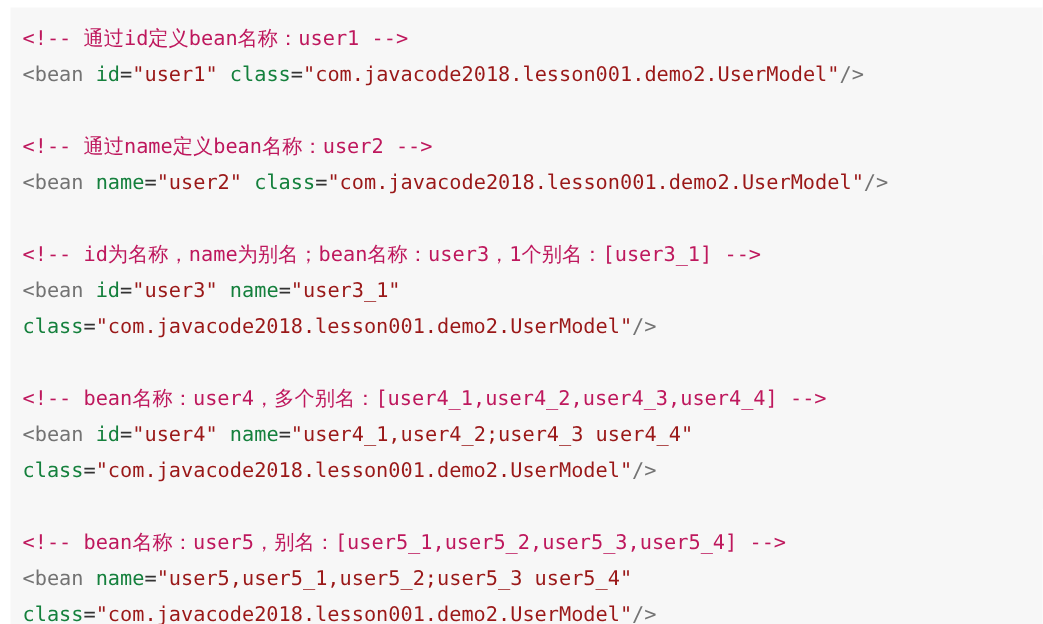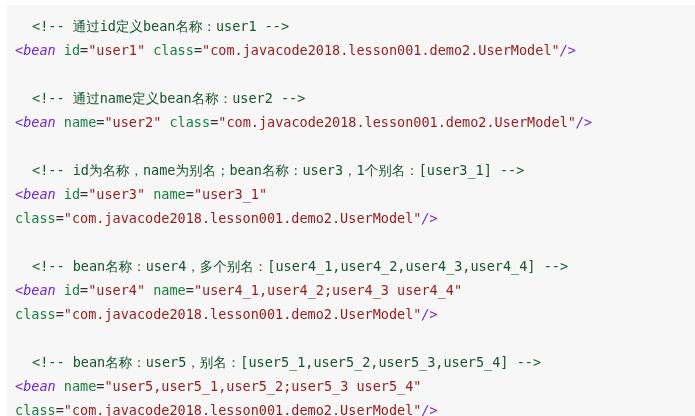--- a/index.html
+++ b/index.html
@@ -22,22 +22,22 @@
     font-family: "DejaVu Sans Mono", "Liberation Mono", monospace;
     font-size: 13.5px;
     line-height: 24px;
     white-space: pre;
     color: #333333;
   }
   .code-line {
     height: 24px;
     white-space: pre;
   }
-  .tok-c { color: #14532d; margin-left: 17px; }   
-  .tok-t { color: #6d28d9; font-style: italic; }   
+  .tok-c { color: #be185d; }   
+  .tok-t { color: #737373; }   
   .tok-a { color: #15803d; }   
   .tok-s { color: #9a1818; }   
   .tok-p { color: #333333; }   
 </style>
 </head>
 <body>
 
 <div class="code-panel"><div class="code-line"><span class="tok-c">&lt;!-- 通过id定义bean名称：user1 --&gt;</span></div><div class="code-line"><span class="tok-t">&lt;bean</span><span class="tok-p"> </span><span class="tok-a">id</span><span class="tok-p">=</span><span class="tok-s">"user1"</span><span class="tok-p"> </span><span class="tok-a">class</span><span class="tok-p">=</span><span class="tok-s">"com.javacode2018.lesson001.demo2.UserModel"</span><span class="tok-t">/&gt;</span></div><div class="code-line">&nbsp;</div><div class="code-line"><span class="tok-c">&lt;!-- 通过name定义bean名称：user2 --&gt;</span></div><div class="code-line"><span class="tok-t">&lt;bean</span><span class="tok-p"> </span><span class="tok-a">name</span><span class="tok-p">=</span><span class="tok-s">"user2"</span><span class="tok-p"> </span><span class="tok-a">class</span><span class="tok-p">=</span><span class="tok-s">"com.javacode2018.lesson001.demo2.UserModel"</span><span class="tok-t">/&gt;</span></div><div class="code-line">&nbsp;</div><div class="code-line"><span class="tok-c">&lt;!-- id为名称，name为别名；bean名称：user3，1个别名：[user3_1] --&gt;</span></div><div class="code-line"><span class="tok-t">&lt;bean</span><span class="tok-p"> </span><span class="tok-a">id</span><span class="tok-p">=</span><span class="tok-s">"user3"</span><span class="tok-p"> </span><span class="tok-a">name</span><span class="tok-p">=</span><span class="tok-s">"user3_1"</span></div><div class="code-line"><span class="tok-a">class</span><span class="tok-p">=</span><span class="tok-s">"com.javacode2018.lesson001.demo2.UserModel"</span><span class="tok-t">/&gt;</span></div><div class="code-line">&nbsp;</div><div class="code-line"><span class="tok-c">&lt;!-- bean名称：user4，多个别名：[user4_1,user4_2,user4_3,user4_4] --&gt;</span></div><div class="code-line"><span class="tok-t">&lt;bean</span><span class="tok-p"> </span><span class="tok-a">id</span><span class="tok-p">=</span><span class="tok-s">"user4"</span><span class="tok-p"> </span><span class="tok-a">name</span><span class="tok-p">=</span><span class="tok-s">"user4_1,user4_2;user4_3 user4_4"</span></div><div class="code-line"><span class="tok-a">class</span><span class="tok-p">=</span><span class="tok-s">"com.javacode2018.lesson001.demo2.UserModel"</span><span class="tok-t">/&gt;</span></div><div class="code-line">&nbsp;</div><div class="code-line"><span class="tok-c">&lt;!-- bean名称：user5，别名：[user5_1,user5_2,user5_3,user5_4] --&gt;</span></div><div class="code-line"><span class="tok-t">&lt;bean</span><span class="tok-p"> </span><span class="tok-a">name</span><span class="tok-p">=</span><span class="tok-s">"user5,user5_1,user5_2;user5_3 user5_4"</span></div><div class="code-line"><span class="tok-a">class</span><span class="tok-p">=</span><span class="tok-s">"com.javacode2018.lesson001.demo2.UserModel"</span><span class="tok-t">/&gt;</span></div></div>
 
 </body></html>

